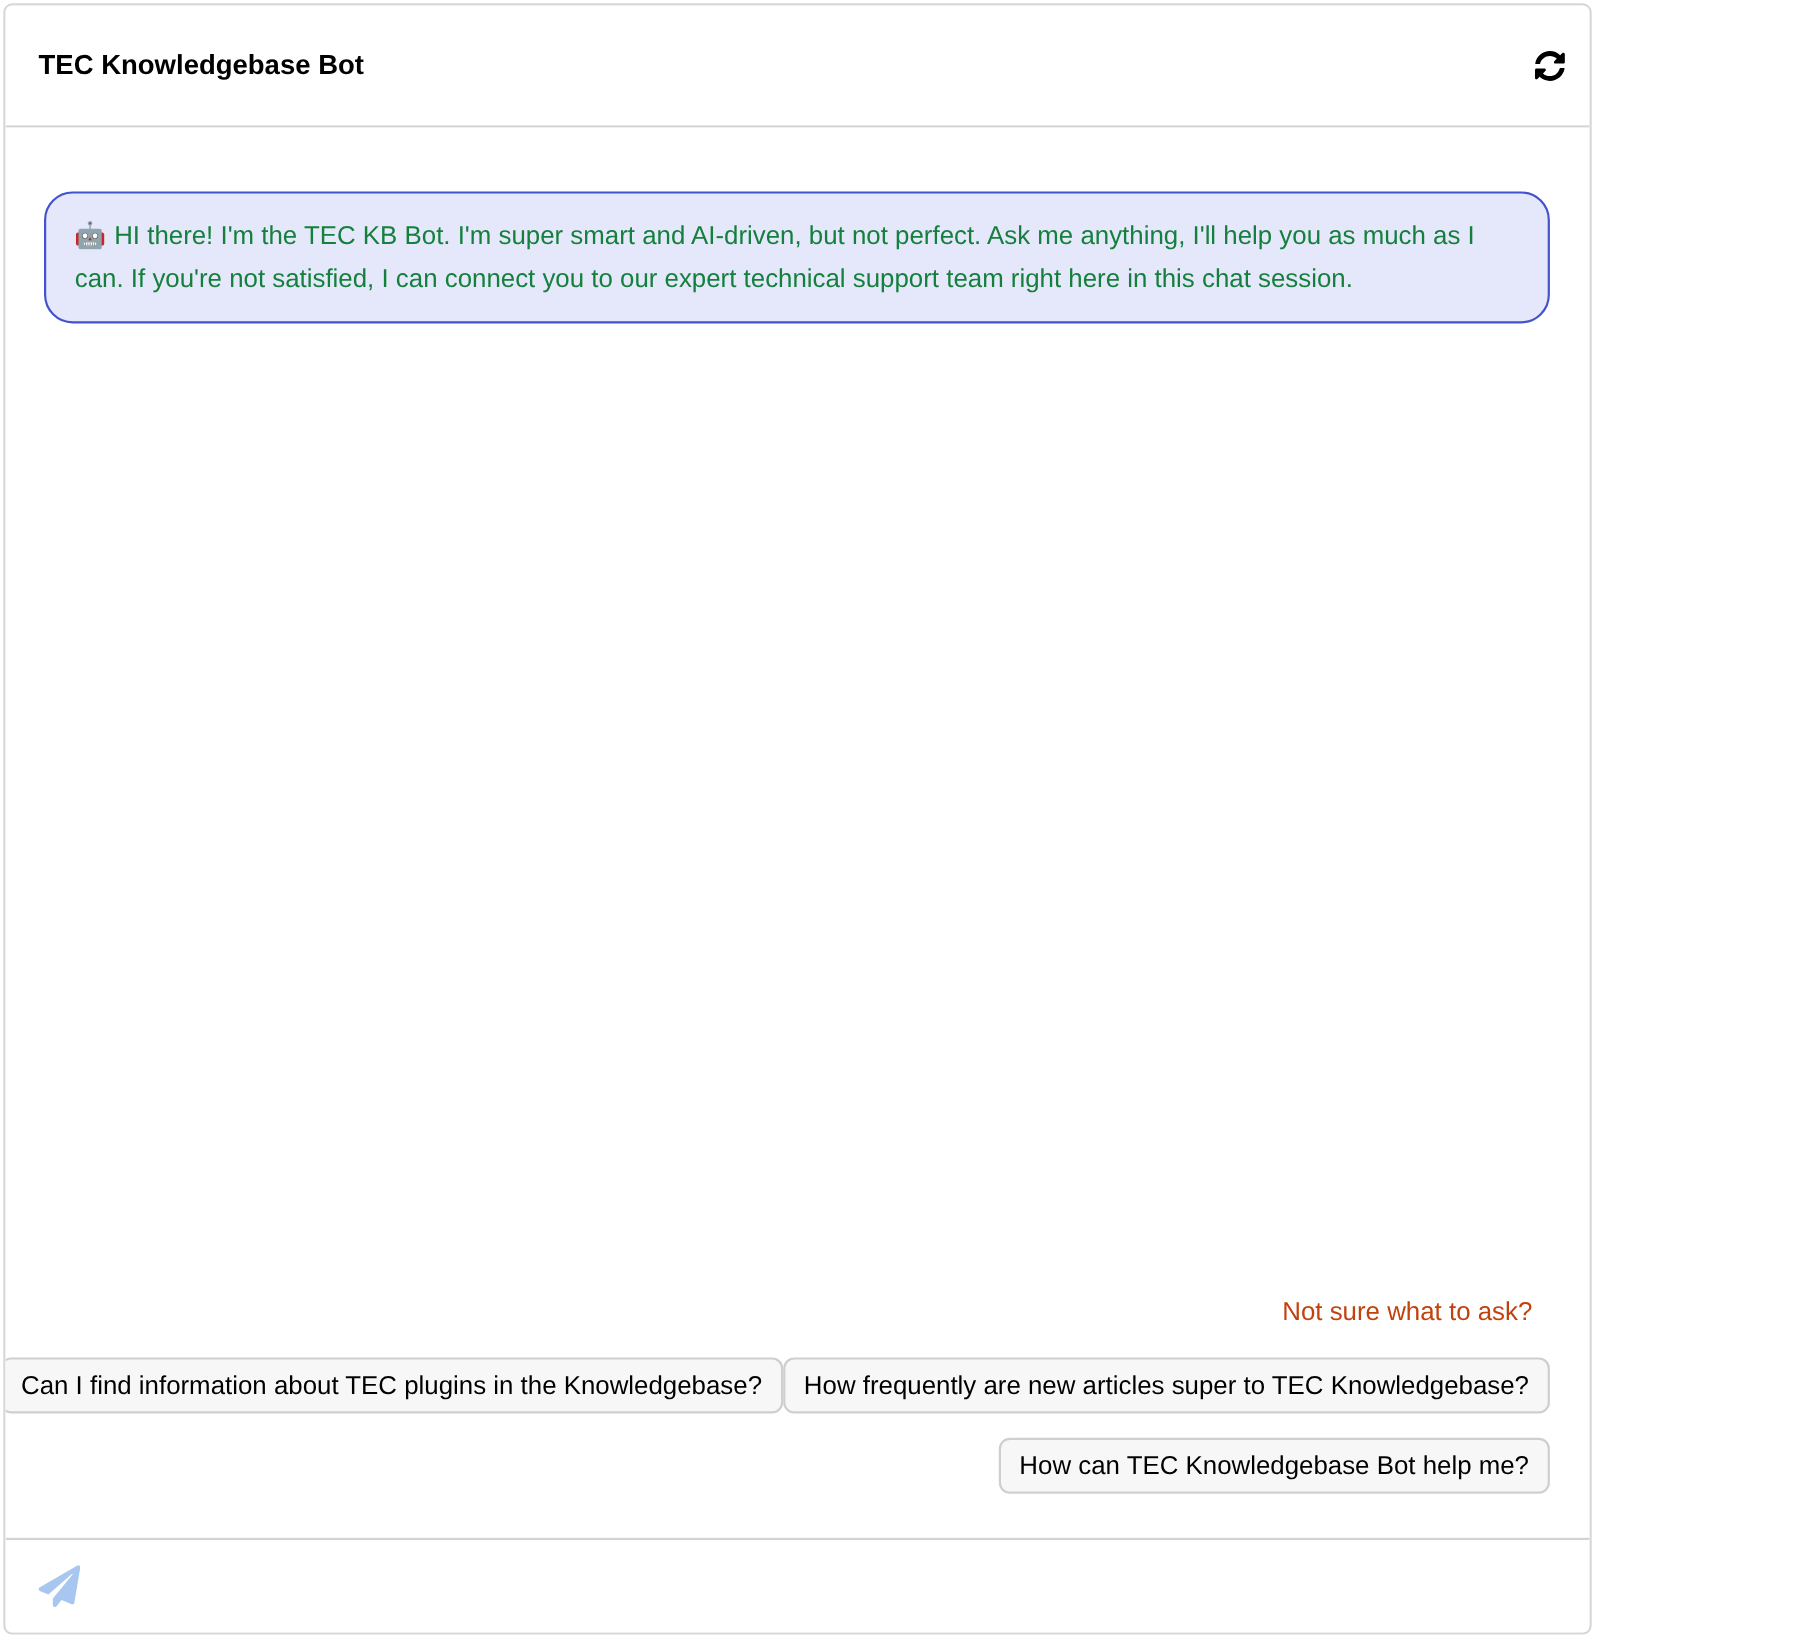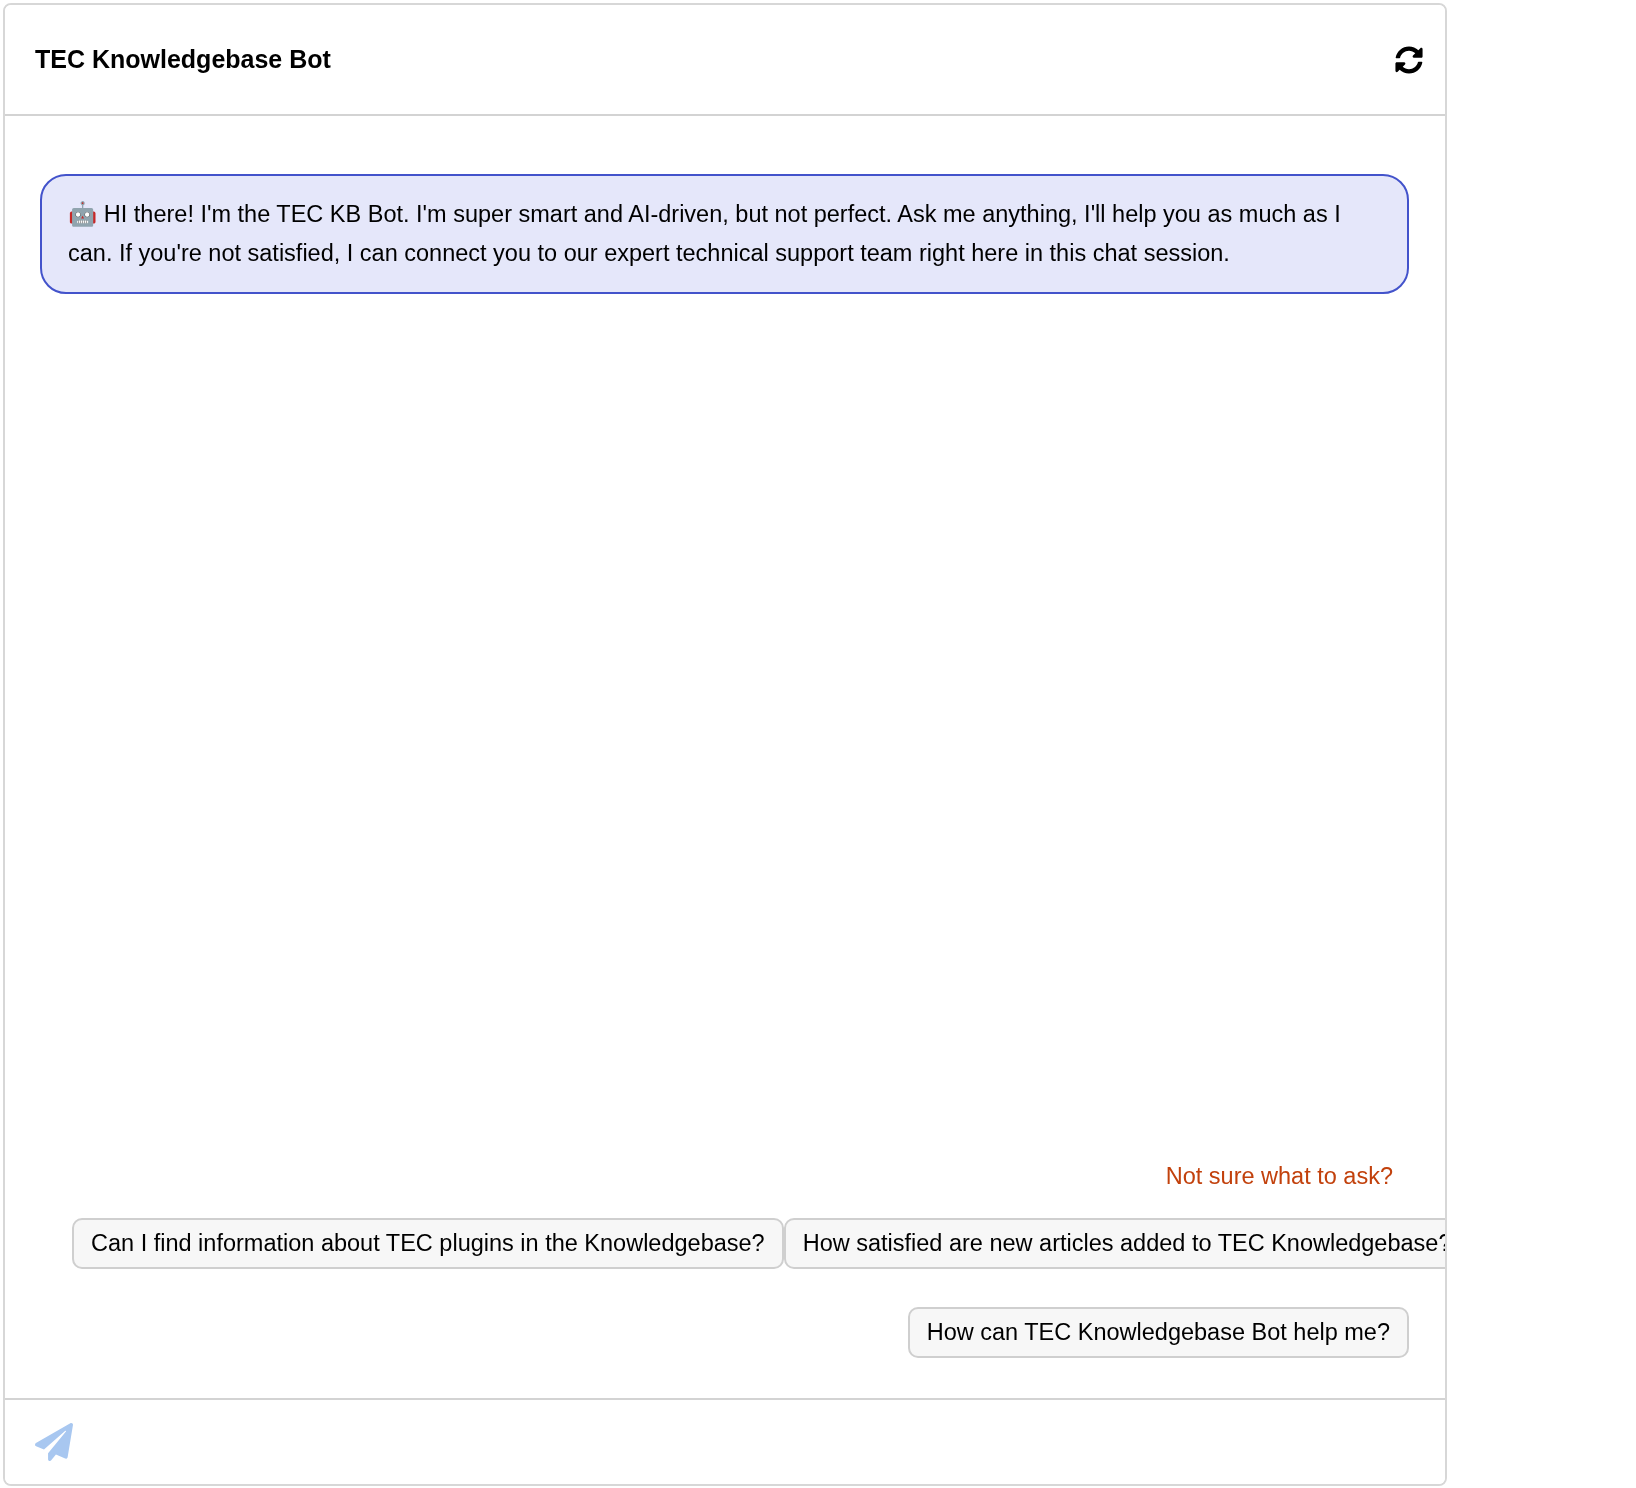--- a/index.html
+++ b/index.html
@@ -60,34 +60,34 @@
     background: #ffffff;
   }
   .bot-bubble {
     margin-top: 34px;
     background: #e5e7fa;
     border: 2px solid #4353cb;
     border-radius: 26px;
     padding: 19px 26px;
     font-size: 23.5px;
     line-height: 1.66;
-    color: #000000;
+    color: #15803d;
   }
   .spacer { flex: 1 1 auto; }
   .sugg-prompt {
     text-align: right;
     font-size: 23.5px;
     color: #c2410c;
     margin: 0 16px 28px 0;
   }
   .sugg-row {
     display: flex;
     margin-left: 32px;
   }
-  .sugg-row.first { justify-content: space-between; margin-bottom: 38px; }
+  .sugg-row.first { justify-content: flex-end; margin-bottom: 22px; }
   .sugg-row.second { justify-content: flex-end; }
   .sugg-btn {
     background: #f7f7f7;
     border: 2px solid #cfcfcf;
     border-radius: 10px;
     padding: 10px 17px;
     font-size: 23.5px;
     color: #000000;
     font-family: "Liberation Sans", sans-serif;
     cursor: pointer;
@@ -131,21 +131,21 @@
 
     <div class="chat">
       <div class="bot-bubble">🤖 HI there! I'm the TEC KB Bot. I'm super smart and AI-driven, but not perfect. Ask me anything, I'll help you as much as I can. If you're not satisfied, I can connect you to our expert technical support team right here in this chat session.</div>
 
       <div class="spacer"></div>
 
       <div class="sugg-prompt">Not sure what to ask?</div>
 
       <div class="sugg-row first">
         <button class="sugg-btn">Can I find information about TEC plugins in the Knowledgebase?</button>
-        <button class="sugg-btn">How satisfied are new articles added to TEC Knowledgebase?</button>
+        <button class="sugg-btn">How frequently are new articles super to TEC Knowledgebase?</button>
       </div>
       <div class="sugg-row second">
         <button class="sugg-btn">How can TEC Knowledgebase Bot help me?</button>
       </div>
     </div>
 
     <div class="composer">
       <button class="icon-btn">
         <svg class="send-svg" viewBox="0 0 512 512" xmlns="http://www.w3.org/2000/svg">
           <path d="M476 3.2L12.5 270.6c-18.1 10.4-15.8 35.6 2.2 43.2L121 358.4l287.3-253.2c5.5-4.9 13.3 2.6 8.6 8.3L176 407v80.5c0 23.6 28.5 32.9 42.5 15.8L282 426l124.6 52.2c14.2 6 30.4-2.9 33-18.2l72-432C515 7.8 493.3-6.8 476 3.2z"></path>

